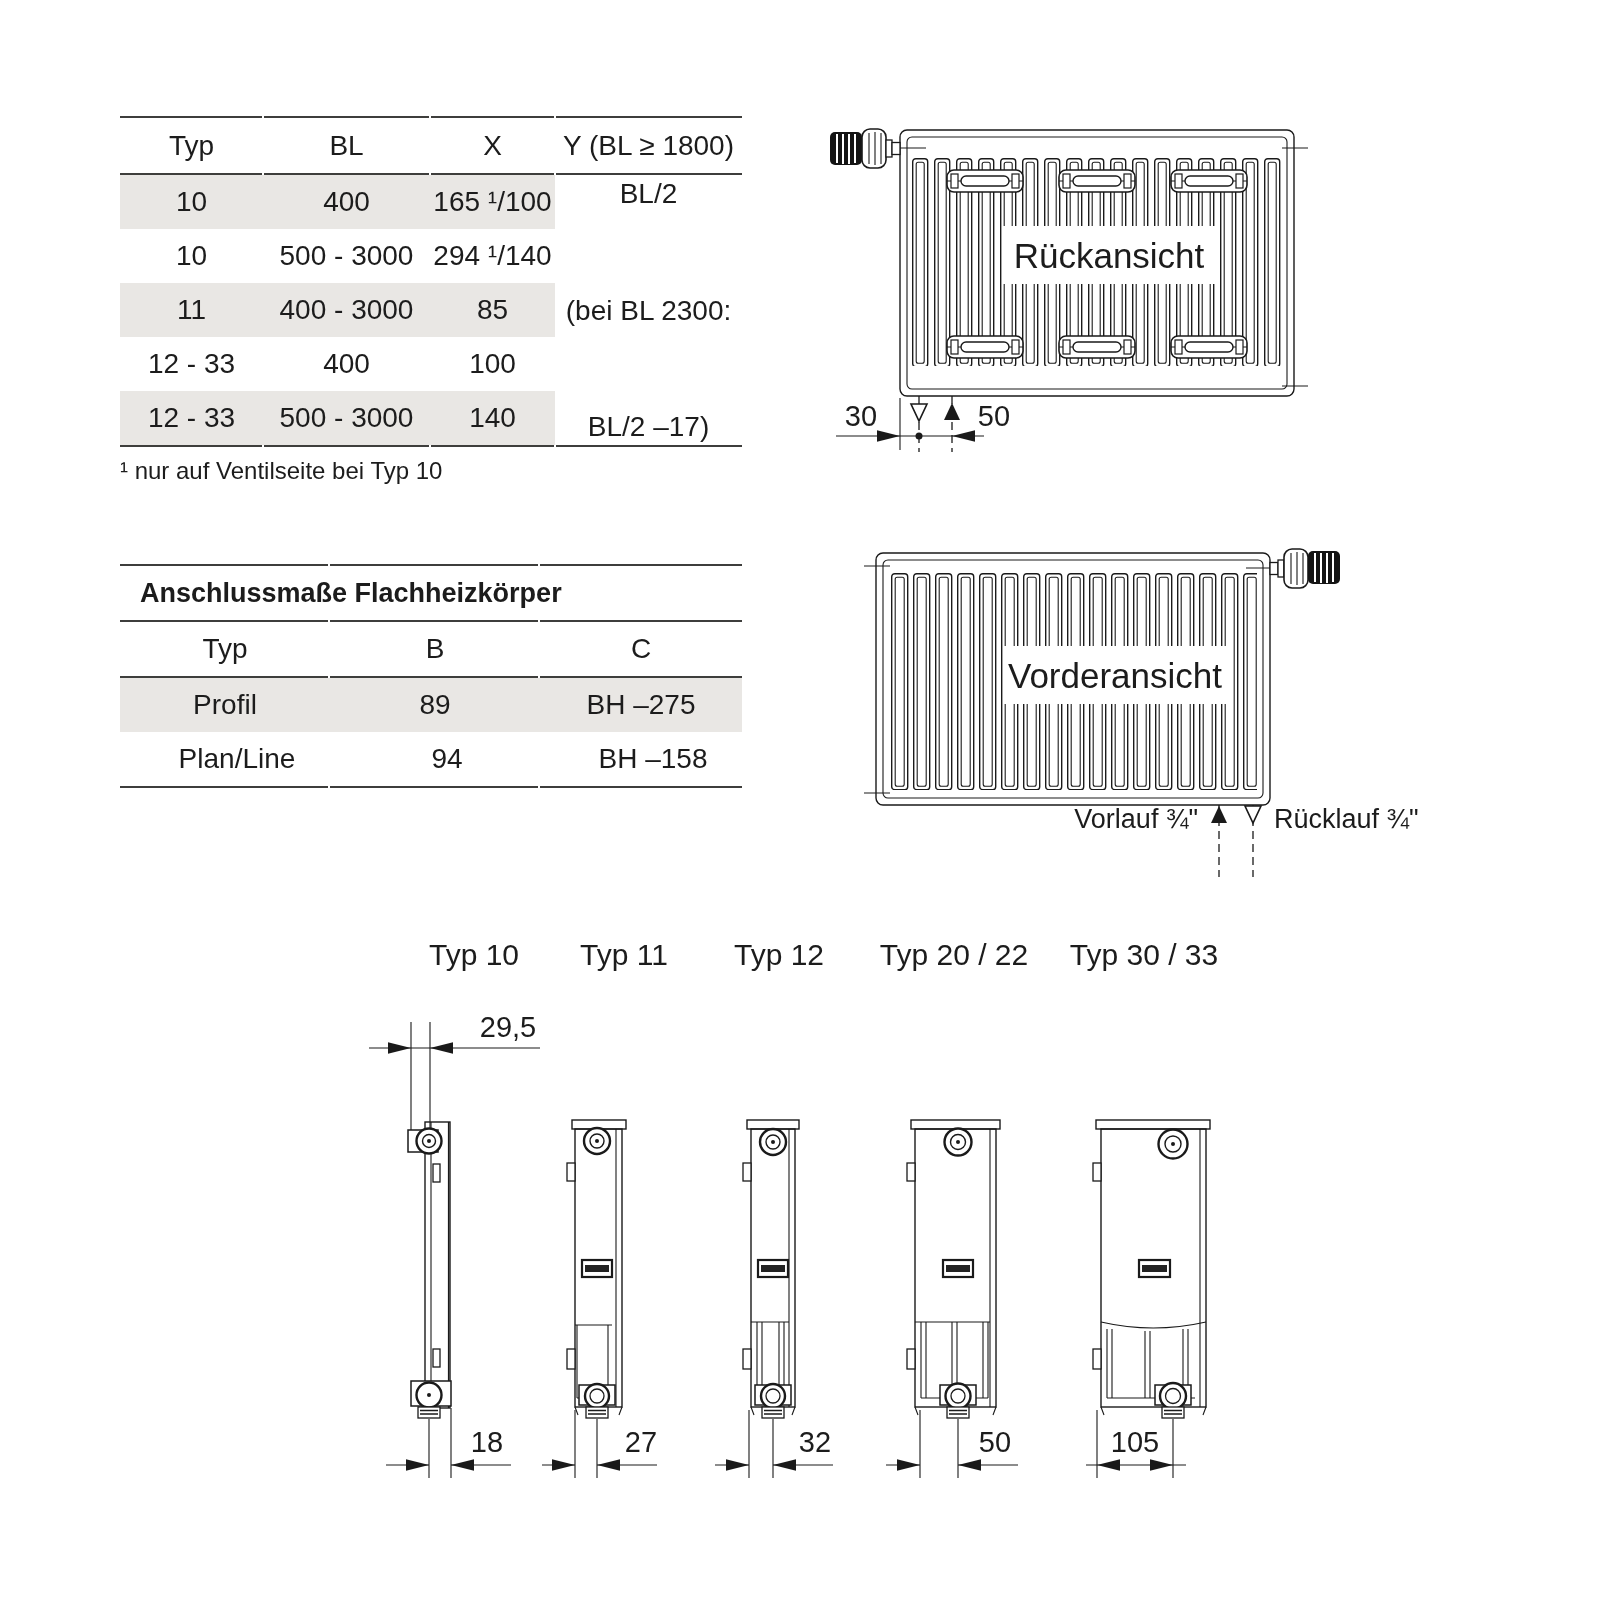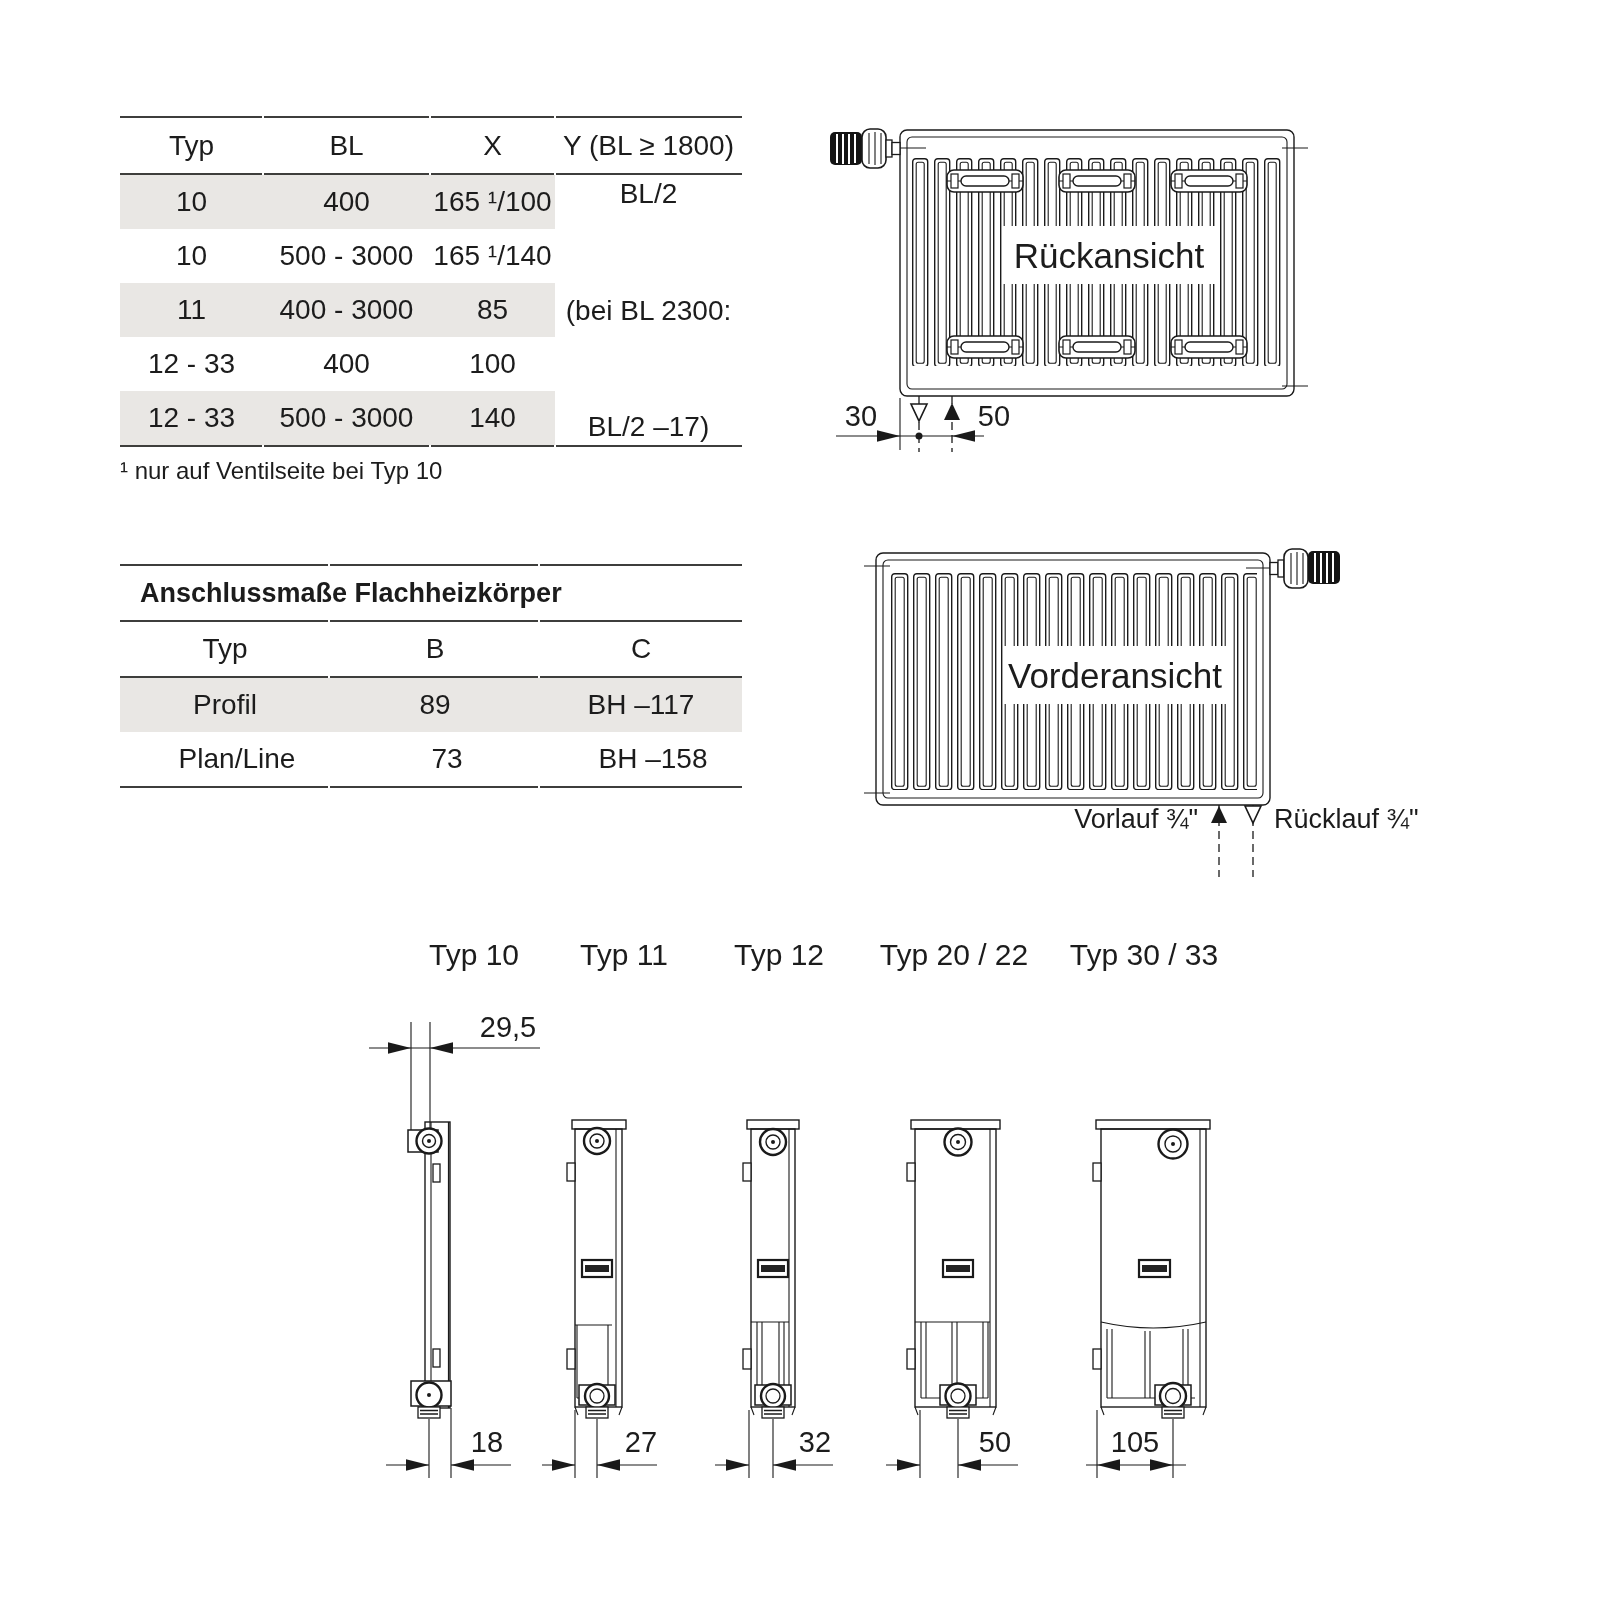--- a/index.html
+++ b/index.html
@@ -73,21 +73,21 @@
   </div>
 
   <div class="cellrow shade" style="left:0;top:59px;width:435px;height:54px;">
     <div class="cell" style="width:143px">10</div>
     <div class="cell" style="width:167px">400</div>
     <div class="cell" style="width:125px">165 ¹/100</div>
   </div>
   <div class="cellrow" style="left:0;top:113px;width:435px;height:54px;">
     <div class="cell" style="width:143px">10</div>
     <div class="cell" style="width:167px">500 - 3000</div>
-    <div class="cell" style="width:125px">165 ¹/140</div>
+    <div class="cell" style="width:125px">294 ¹/140</div>
   </div>
   <div class="cellrow shade" style="left:0;top:167px;width:435px;height:54px;">
     <div class="cell" style="width:143px">11</div>
     <div class="cell" style="width:167px">400 - 3000</div>
     <div class="cell" style="width:125px">85</div>
   </div>
   <div class="cellrow" style="left:0;top:221px;width:435px;height:54px;">
     <div class="cell" style="width:143px">12 - 33</div>
     <div class="cell" style="width:167px">400</div>
     <div class="cell" style="width:125px">100</div>
@@ -132,25 +132,25 @@
     <div class="cell" style="width:202px">C</div>
   </div>
   <div class="rule" style="left:0;top:114px;">
     <i style="width:208px"></i>
       <i style="width:208px"></i>
       <i style="width:202px"></i>
   </div>
   <div class="cellrow shade" style="left:0;top:116px;width:622px;height:54px;">
     <div class="cell" style="width:210px">Profil</div>
     <div class="cell" style="width:210px">89</div>
-    <div class="cell" style="width:202px">BH –117</div>
+    <div class="cell" style="width:202px">BH –275</div>
   </div>
   <div class="cellrow" style="left:12px;top:170px;width:622px;height:54px;">
     <div class="cell" style="width:210px">Plan/Line</div>
-    <div class="cell" style="width:210px">73</div>
+    <div class="cell" style="width:210px">94</div>
     <div class="cell" style="width:202px">BH –158</div>
   </div>
   <div class="rule" style="left:0;top:224px;">
     <i style="width:208px"></i>
       <i style="width:208px"></i>
       <i style="width:202px"></i>
   </div>
 </div>
 
 <svg style="left:780px;top:105px;" width="560" height="360" viewBox="780 105 560 360">

